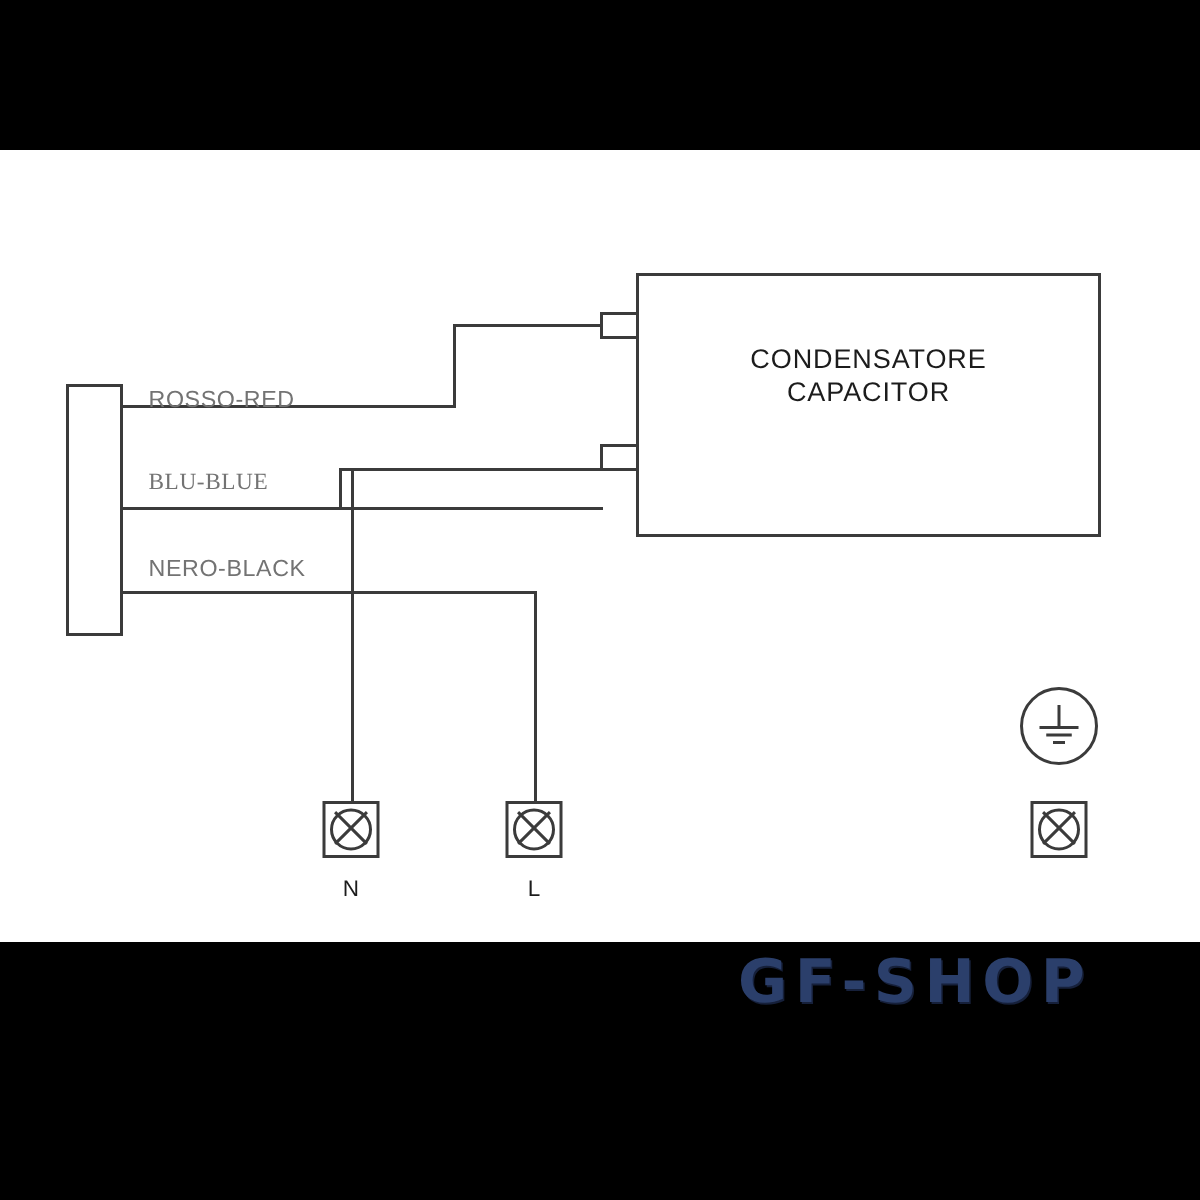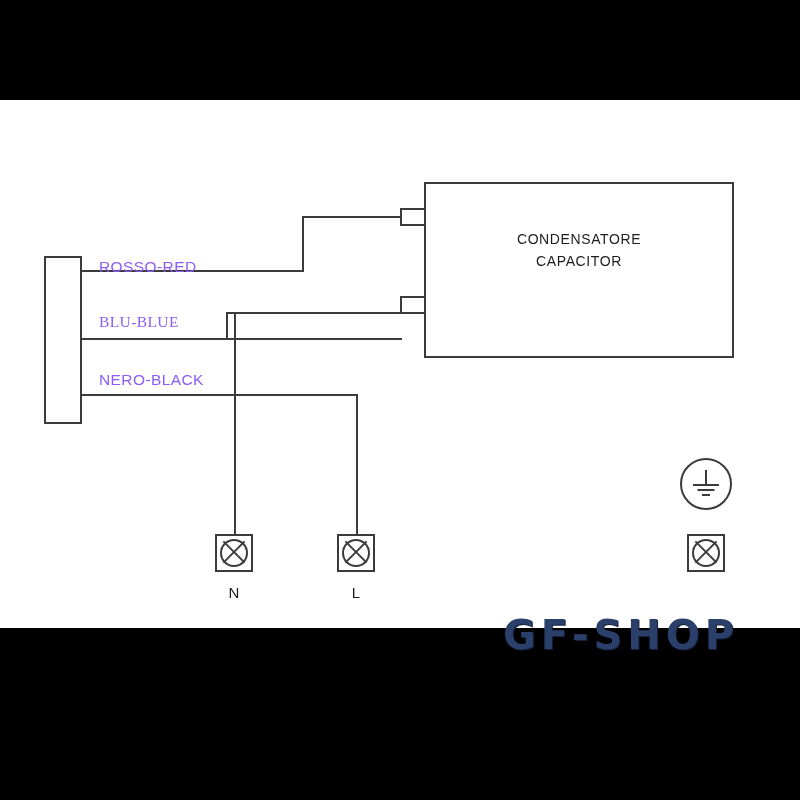--- a/index.html
+++ b/index.html
@@ -44,31 +44,31 @@
 
   .box {
     position: absolute;
     border: 2px solid #3b3b3b;
     background: #ffffff;
     box-sizing: border-box;
   }
 
   .label {
     position: absolute;
-    color: #8b5cf6;
+    color: #737373;
     font-size: 15.5px;
     letter-spacing: 0.4px;
     white-space: nowrap;
   }
 
   .cap-text {
     position: absolute;
     text-align: center;
     color: #1c1c1c;
-    font-size: 14px;
+    font-size: 18px;
     letter-spacing: 0.6px;
     line-height: 22px;
     white-space: nowrap;
   }
 
   
   .terminal {
     position: absolute;
     width: 38px;
     height: 38px;
@@ -207,15 +207,15 @@
     </div>
 
     <div class="terminal" style="left:687px; top:434px;">
       <div class="circ"></div>
       <div class="x1"></div>
       <div class="x2"></div>
     </div>
 
   </div>
 
-  <div class="watermark" style="left:492px; top:612px;margin-left:11px;">GF-SHOP</div>
+  <div class="watermark" style="left:492px; top:632px;">GF-SHOP</div>
 
 </div>
 
 </body></html>

